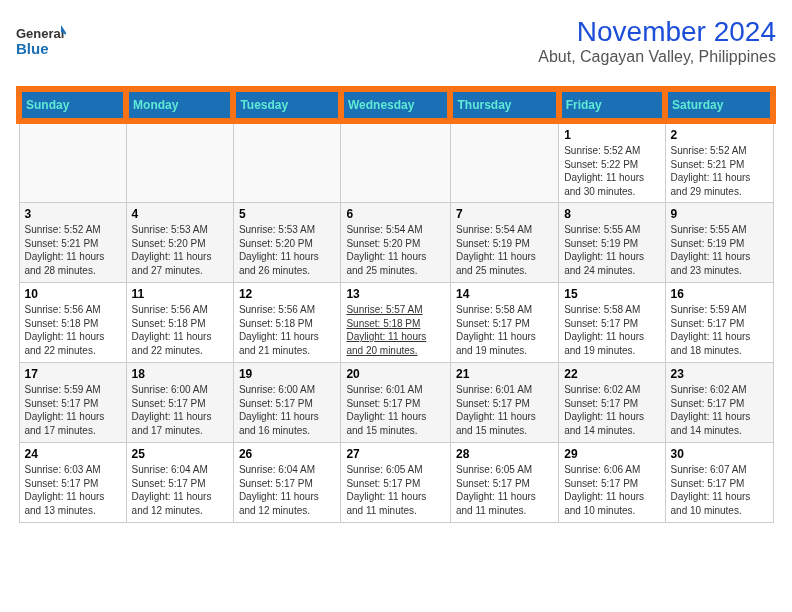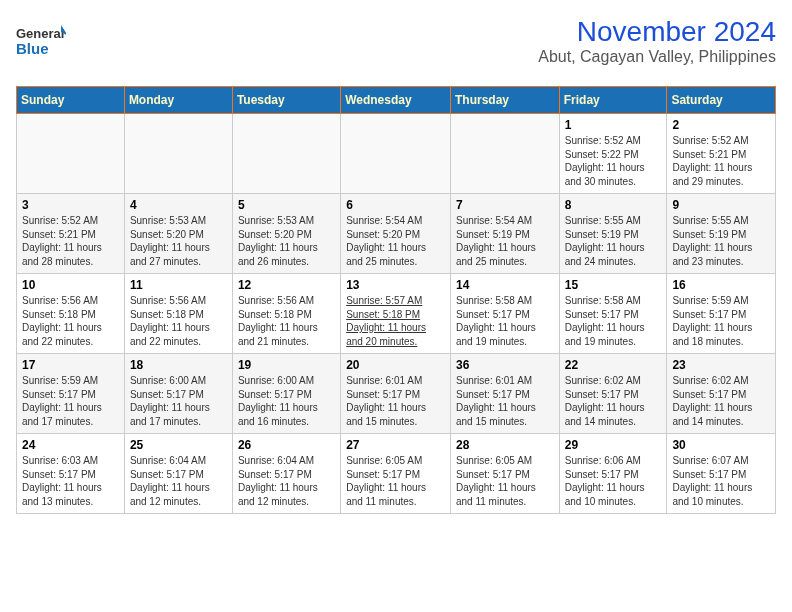--- a/index.html
+++ b/index.html
@@ -34,26 +34,26 @@
       font-size: 16px;
       color: #555;
     }
     .calendar {
       width: 100%;
       border-collapse: collapse;
       font-size: 11px;
     }
     .calendar th {
       background-color: #1a6fb5;
-      color: #fef9c3;
+      color: #5eead4;
       padding: 6px 4px;
       text-align: left;
       font-size: 12px;
       font-weight: 600;
-      border: 1px solid #f97316;
+      border: 6px solid #f97316;
     }
     .calendar td {
       vertical-align: top;
       padding: 4px 5px;
       border: 1px solid #ccc;
       background: #fff;
       width: 113px;
       min-height: 80px;
       height: 80px;
     }
@@ -231,21 +231,21 @@
 Sunset: 5:17 PM
 Daylight: 11 hours and 16 minutes.</div>
         </td>
         <td>
           <span class="day-num">20</span>
           <div class="day-info" style="white-space: pre-line;">Sunrise: 6:01 AM
 Sunset: 5:17 PM
 Daylight: 11 hours and 15 minutes.</div>
         </td>
         <td>
-          <span class="day-num">36</span>
+          <span class="day-num">21</span>
           <div class="day-info" style="white-space: pre-line;">Sunrise: 6:01 AM
 Sunset: 5:17 PM
 Daylight: 11 hours and 15 minutes.</div>
         </td>
         <td>
           <span class="day-num">22</span>
           <div class="day-info" style="white-space: pre-line;">Sunrise: 6:02 AM
 Sunset: 5:17 PM
 Daylight: 11 hours and 14 minutes.</div>
         </td>

